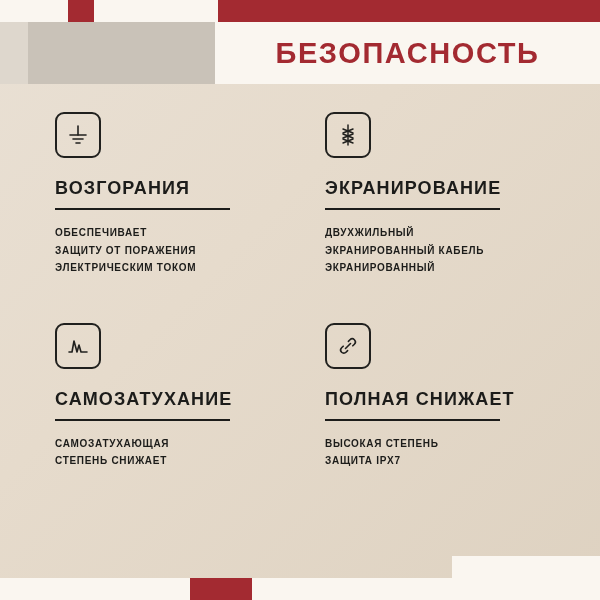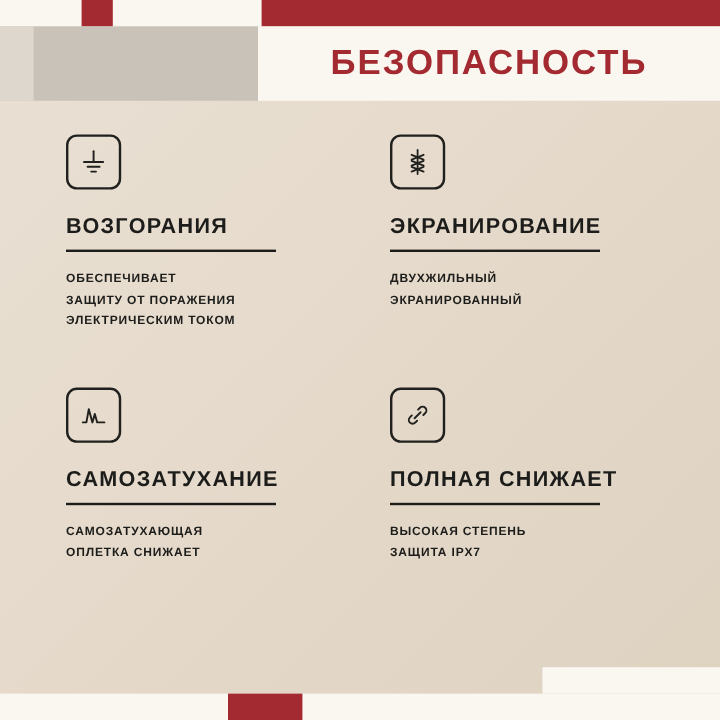--- a/index.html
+++ b/index.html
@@ -184,35 +184,36 @@
           <line x1="7" y1="11" x2="17" y2="15"></line>
           <line x1="7" y1="15" x2="17" y2="11"></line>
           <line x1="7" y1="16" x2="17" y2="20"></line>
           <line x1="7" y1="20" x2="17" y2="16"></line>
         </svg>
       </div>
       <div class="card-title">ЭКРАНИРОВАНИЕ</div>
       <div class="rule"></div>
       <div class="card-desc">
         <div>ДВУХЖИЛЬНЫЙ</div>
+        <div>ЭКРАНИРОВАННЫЙ КАБЕЛЬ</div>
         <div>ЭКРАНИРОВАННЫЙ</div>
       </div>
     </div>
 
     <div class="card">
       <div class="icon-box">
         <svg width="24" height="24" viewBox="0 0 24 24" fill="none" stroke="#20201e" stroke-width="1.6" stroke-linecap="round" stroke-linejoin="round">
           <polyline points="3,18 6,18 8,7 11,18 13,11 15,18 21,18"></polyline>
         </svg>
       </div>
       <div class="card-title">САМОЗАТУХАНИЕ</div>
       <div class="rule"></div>
       <div class="card-desc">
         <div>САМОЗАТУХАЮЩАЯ</div>
-        <div>ОПЛЕТКА СНИЖАЕТ</div>
+        <div>СТЕПЕНЬ СНИЖАЕТ</div>
       </div>
     </div>
 
     <div class="card">
       <div class="icon-box">
         <svg width="24" height="24" viewBox="0 0 24 24" fill="none" stroke="#20201e" stroke-width="1.6" stroke-linecap="round">
           <path d="M9.5 14.5 L14.5 9.5"></path>
           <path d="M7.2 12.2 L5.6 13.8 a3.1 3.1 0 0 0 4.4 4.4 l1.6 -1.6"></path>
           <path d="M16.8 11.8 L18.4 10.2 a3.1 3.1 0 0 0 -4.4 -4.4 l-1.6 1.6"></path>
         </svg>

